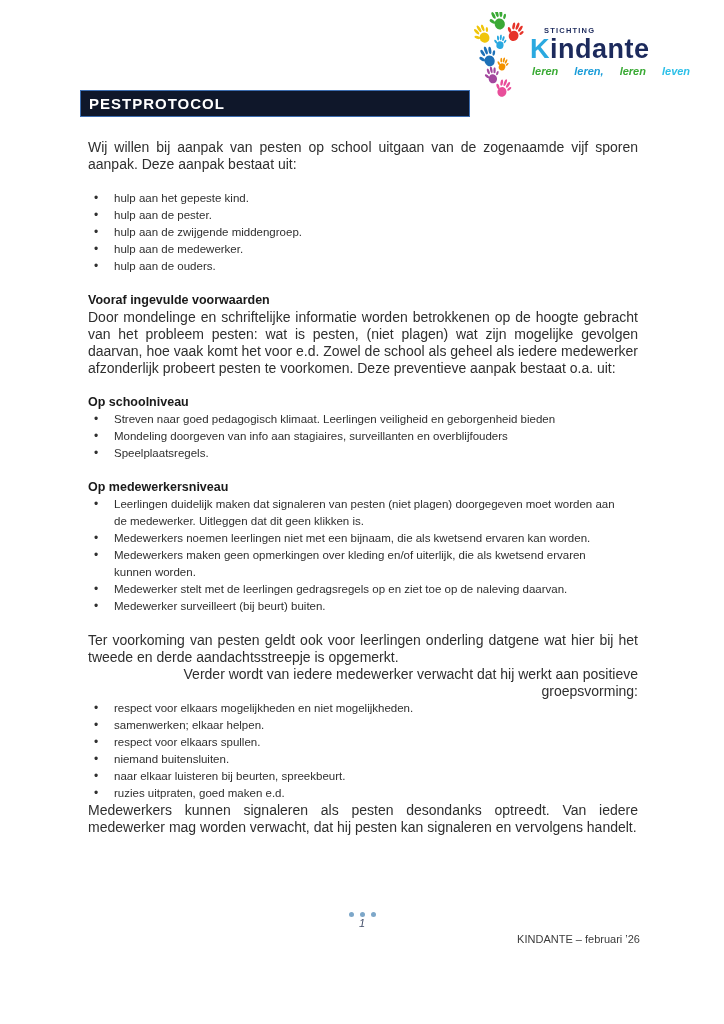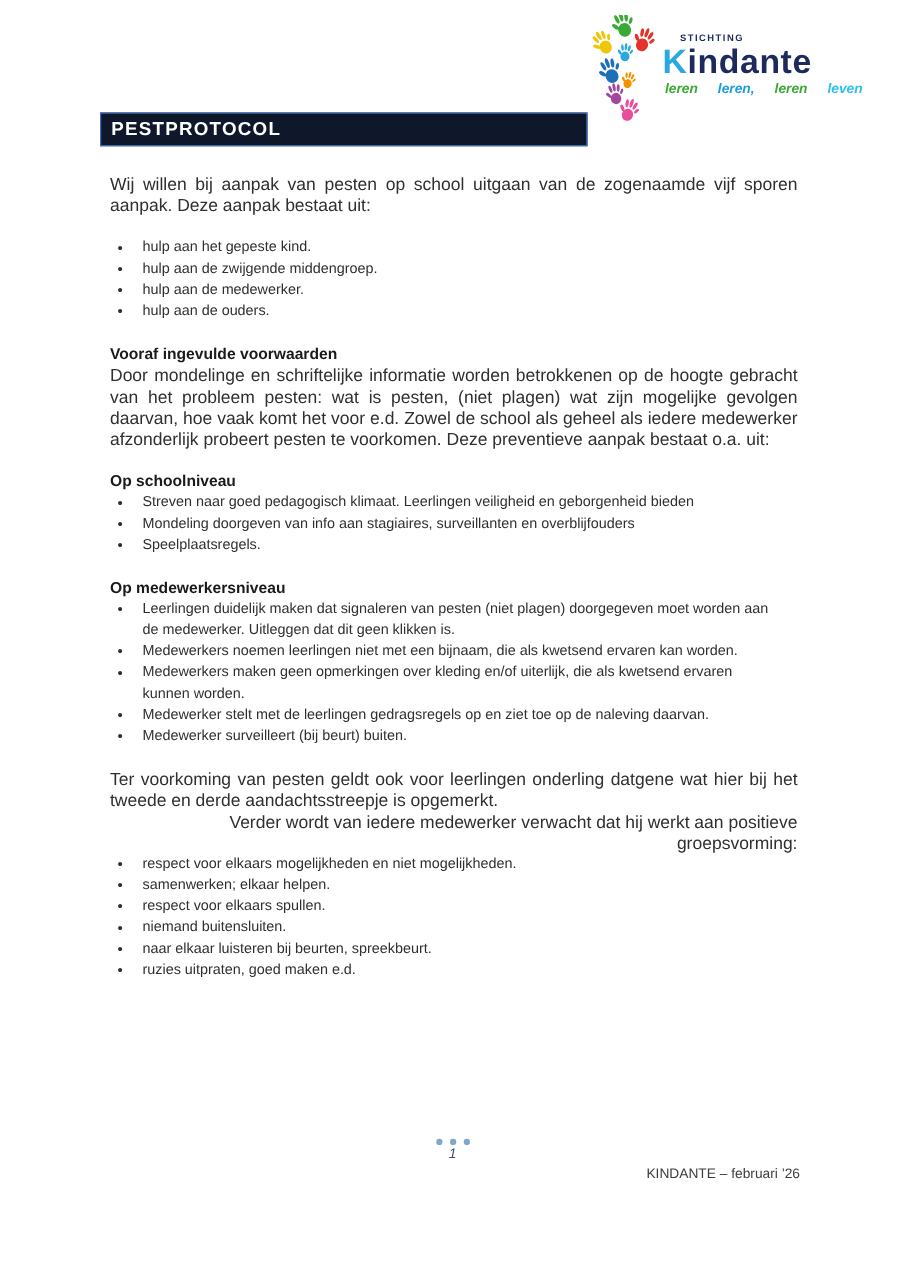--- a/index.html
+++ b/index.html
@@ -182,20 +182,21 @@
 
   <div class="content">
 
     <div class="title-bar">PESTPROTOCOL</div>
 
     <p>Wij willen bij aanpak van pesten op school uitgaan van de zogenaamde vijf sporen aanpak. Deze aanpak bestaat uit:</p>
 
     <div class="gap"></div>
     <ul class="bullets">
         <li>hulp aan het gepeste kind.</li>
+        <li>hulp aan de pester.</li>
         <li>hulp aan de zwijgende middengroep.</li>
         <li>hulp aan de medewerker.</li>
         <li>hulp aan de ouders.</li>
       </ul>
 
     <h2>Vooraf ingevulde voorwaarden</h2>
     <p>Door mondelinge en schriftelijke informatie worden betrokkenen op de hoogte gebracht van het probleem pesten: wat is pesten, (niet plagen) wat zijn mogelijke gevolgen daarvan, hoe vaak komt het voor e.d. Zowel de school als geheel als iedere medewerker afzonderlijk probeert pesten te voorkomen. Deze preventieve aanpak bestaat o.a. uit:</p>
 
     <h2>Op schoolniveau</h2>
     <ul class="bullets">
@@ -217,20 +218,21 @@
     <p>Ter voorkoming van pesten geldt ook voor leerlingen onderling datgene wat hier bij het tweede en derde aandachtsstreepje is opgemerkt.</p>
     <p class="no-justify">Verder wordt van iedere medewerker verwacht dat hij werkt aan positieve groepsvorming:</p>
     <ul class="bullets">
         <li>respect voor elkaars mogelijkheden en niet mogelijkheden.</li>
         <li>samenwerken; elkaar helpen.</li>
         <li>respect voor elkaars spullen.</li>
         <li>niemand buitensluiten.</li>
         <li>naar elkaar luisteren bij beurten, spreekbeurt.</li>
         <li>ruzies uitpraten, goed maken e.d.</li>
       </ul>
+    <p>Medewerkers kunnen signaleren als pesten desondanks optreedt. Van iedere medewerker mag worden verwacht, dat hij pesten kan signaleren en vervolgens handelt.</p>
 
   </div>
 
   <div class="footer-dots"><i></i><i></i><i></i></div>
   <div class="page-number">1</div>
   <div class="footer-right">KINDANTE – februari ’26</div>
 
 </div>
 
 </body></html>

